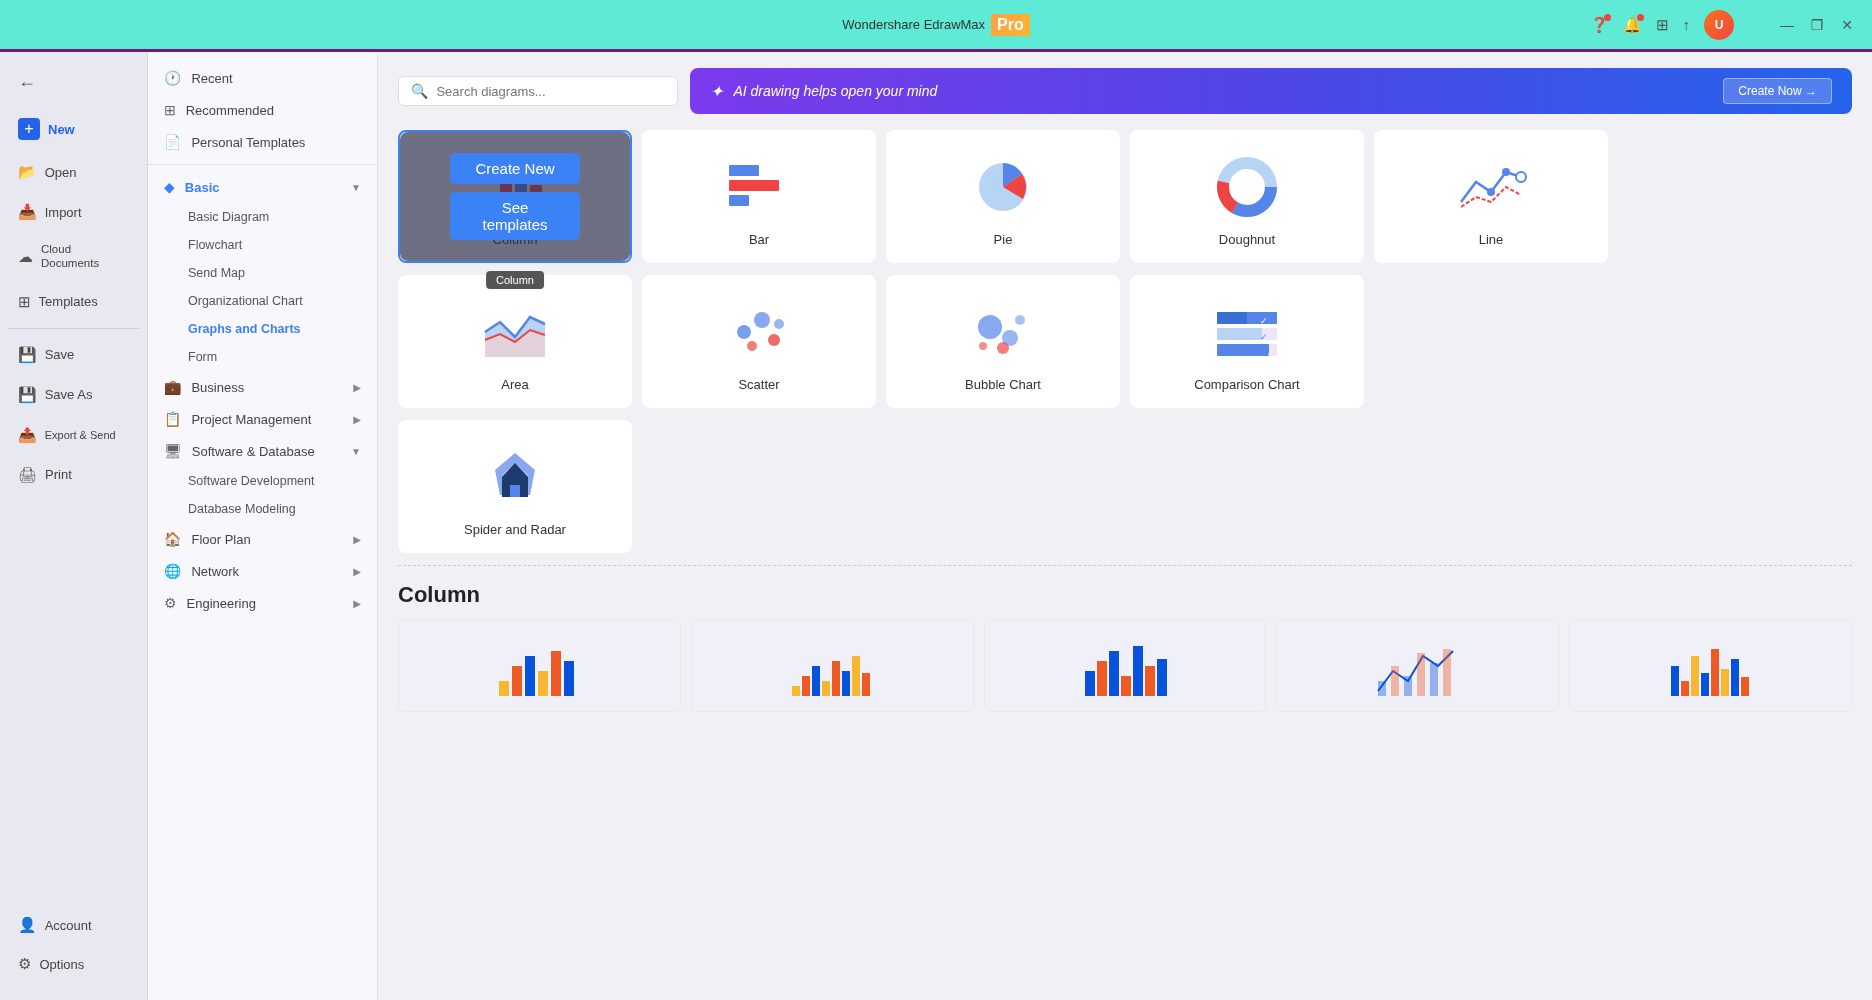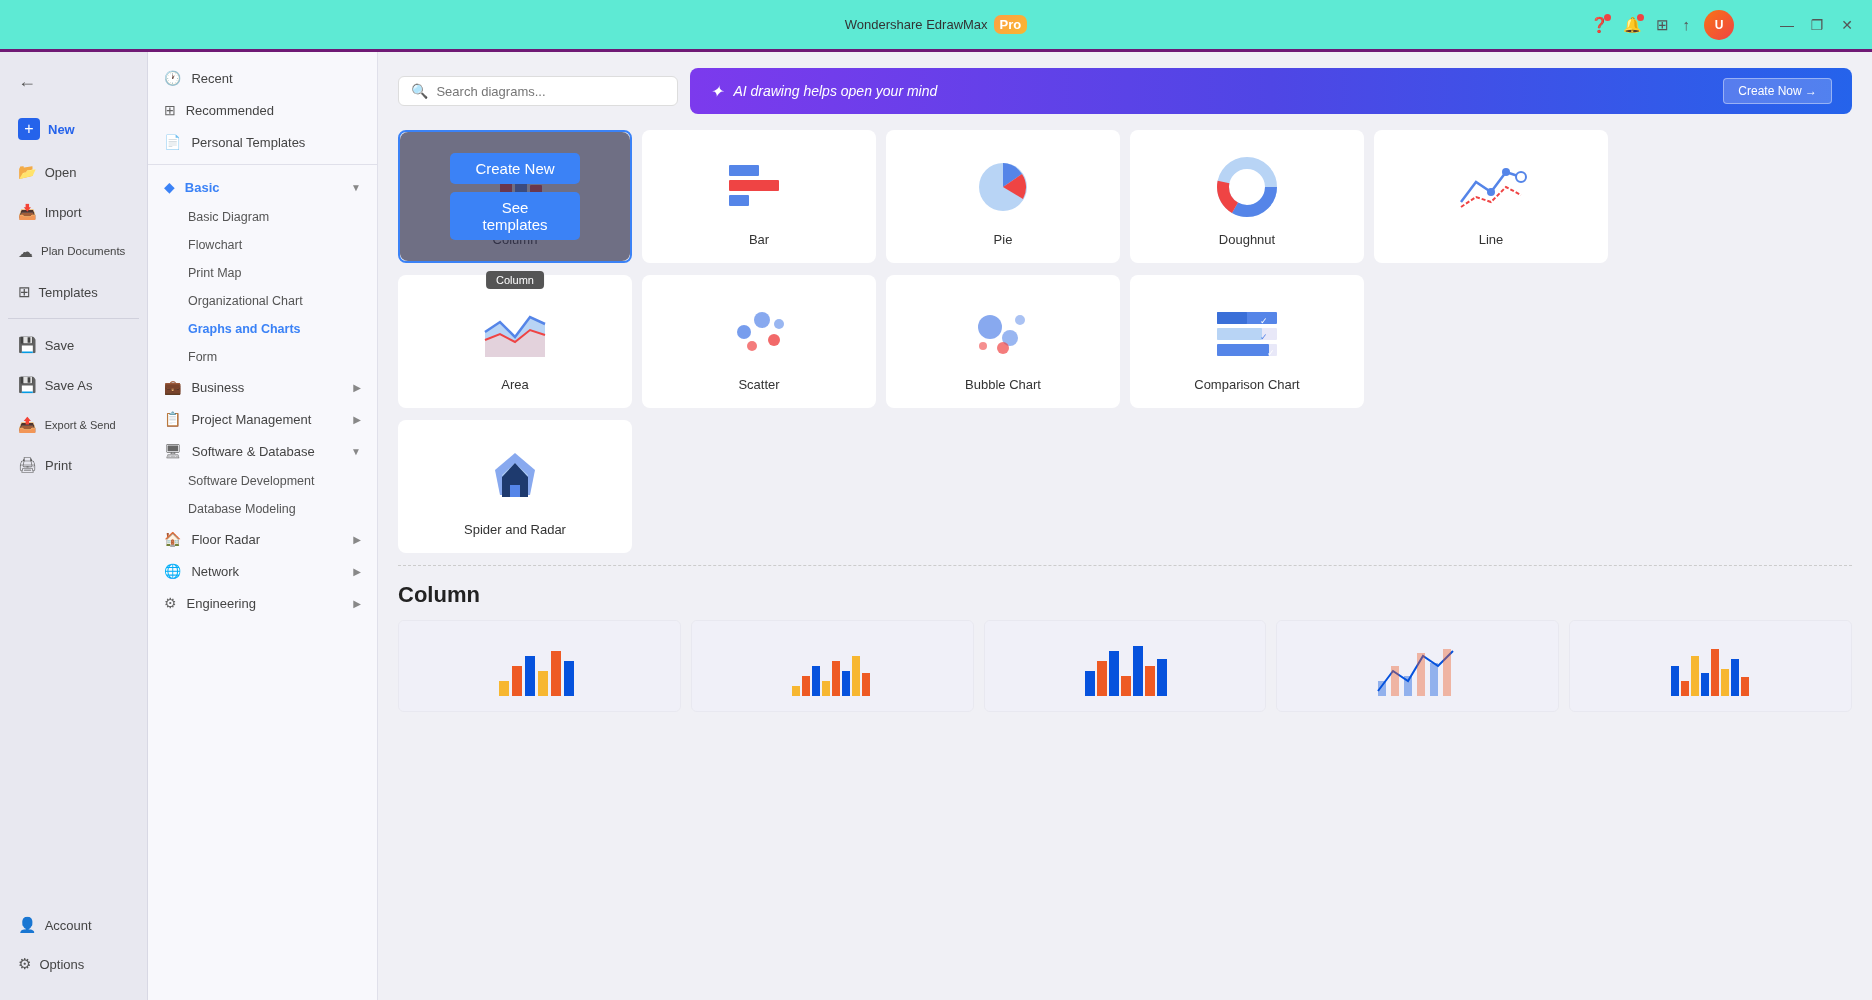--- a/index.html
+++ b/index.html
@@ -19,23 +19,23 @@
     .titlebar-title {
       font-size: 13px;
       color: #333;
       display: flex;
       align-items: center;
       gap: 6px;
     }
     .pro-badge {
       background: linear-gradient(135deg, #ff9f43, #f7b731);
       color: white;
-      font-size: 13px;
+      font-size: 16px;
       padding: 2px 6px;
-      border-radius: 7px;
+      border-radius: 0;
       font-weight: bold;
     }
     .titlebar-controls {
       position: absolute;
       right: 16px;
       display: flex;
       gap: 12px;
       align-items: center;
     }
     .titlebar-btn {
@@ -375,21 +375,21 @@
       <span>Open</span>
     </div>
 
     <div class="sidebar-item">
       <span class="sidebar-icon">📥</span>
       <span>Import</span>
     </div>
 
     <div class="sidebar-item">
       <span class="sidebar-icon">☁</span>
-      <span style="font-size:11.5px; line-height:1.2">Plan Documents</span>
+      <span style="font-size:11.5px; line-height:1.2">Cloud Documents</span>
     </div>
 
     <div class="sidebar-item">
       <span class="sidebar-icon">⊞</span>
       <span>Templates</span>
     </div>
 
     <div style="border-top: 1px solid #d0d0dc; margin: 6px 8px;"></div>
 
     <div class="sidebar-item">
@@ -450,21 +450,21 @@
     <div class="nav-item">
       <div class="nav-item-left">
         <span class="nav-item-icon" style="color:#3b82f6">◆</span>
         <span class="nav-item-label" style="color:#3b82f6;font-weight:600">Basic</span>
       </div>
       <span class="nav-chevron">▼</span>
     </div>
 
     <div class="nav-sub-item">Basic Diagram</div>
     <div class="nav-sub-item">Flowchart</div>
-    <div class="nav-sub-item">Print Map</div>
+    <div class="nav-sub-item">Send Map</div>
     <div class="nav-sub-item">Organizational Chart</div>
     <div class="nav-sub-item active">Graphs and Charts</div>
     <div class="nav-sub-item">Form</div>
 
     <div class="nav-item">
       <div class="nav-item-left">
         <span class="nav-item-icon">💼</span>
         <span class="nav-item-label">Business</span>
       </div>
       <span class="nav-chevron">▶</span>
@@ -484,21 +484,21 @@
         <span class="nav-item-label">Software &amp; Database</span>
       </div>
       <span class="nav-chevron">▼</span>
     </div>
     <div class="nav-sub-item">Software Development</div>
     <div class="nav-sub-item">Database Modeling</div>
 
     <div class="nav-item">
       <div class="nav-item-left">
         <span class="nav-item-icon">🏠</span>
-        <span class="nav-item-label">Floor Radar</span>
+        <span class="nav-item-label">Floor Plan</span>
       </div>
       <span class="nav-chevron">▶</span>
     </div>
 
     <div class="nav-item">
       <div class="nav-item-left">
         <span class="nav-item-icon">🌐</span>
         <span class="nav-item-label">Network</span>
       </div>
       <span class="nav-chevron">▶</span>

